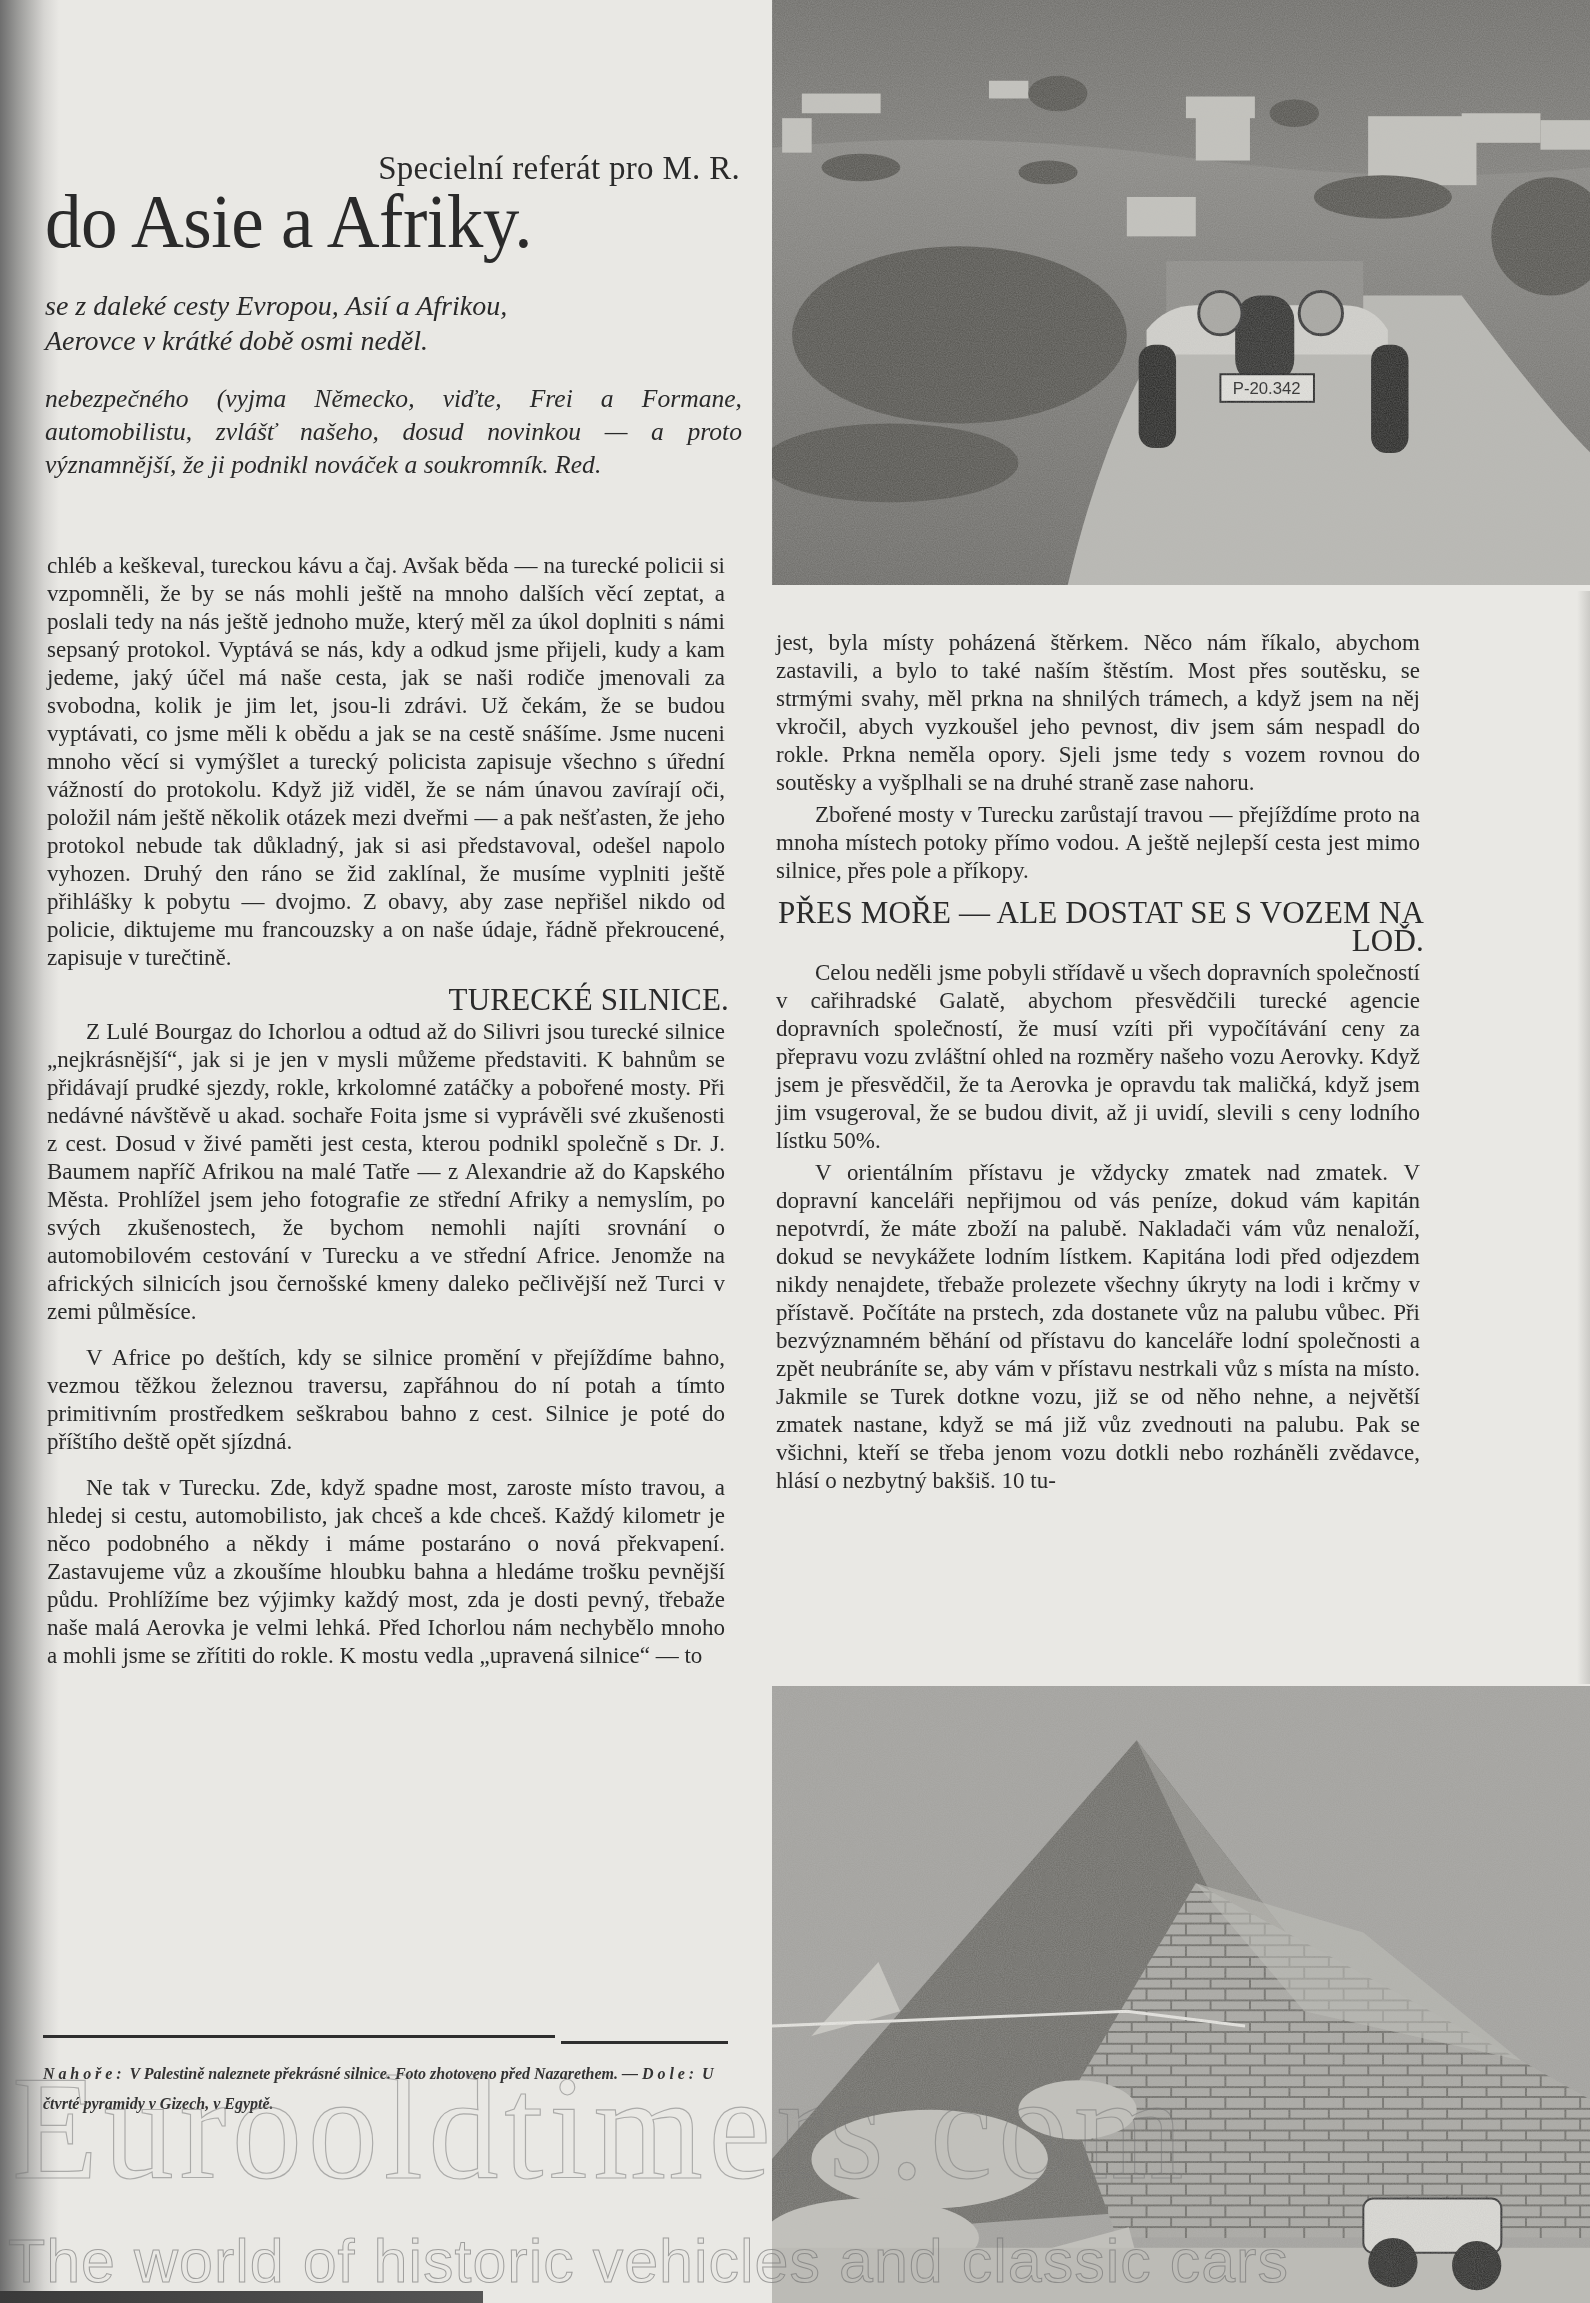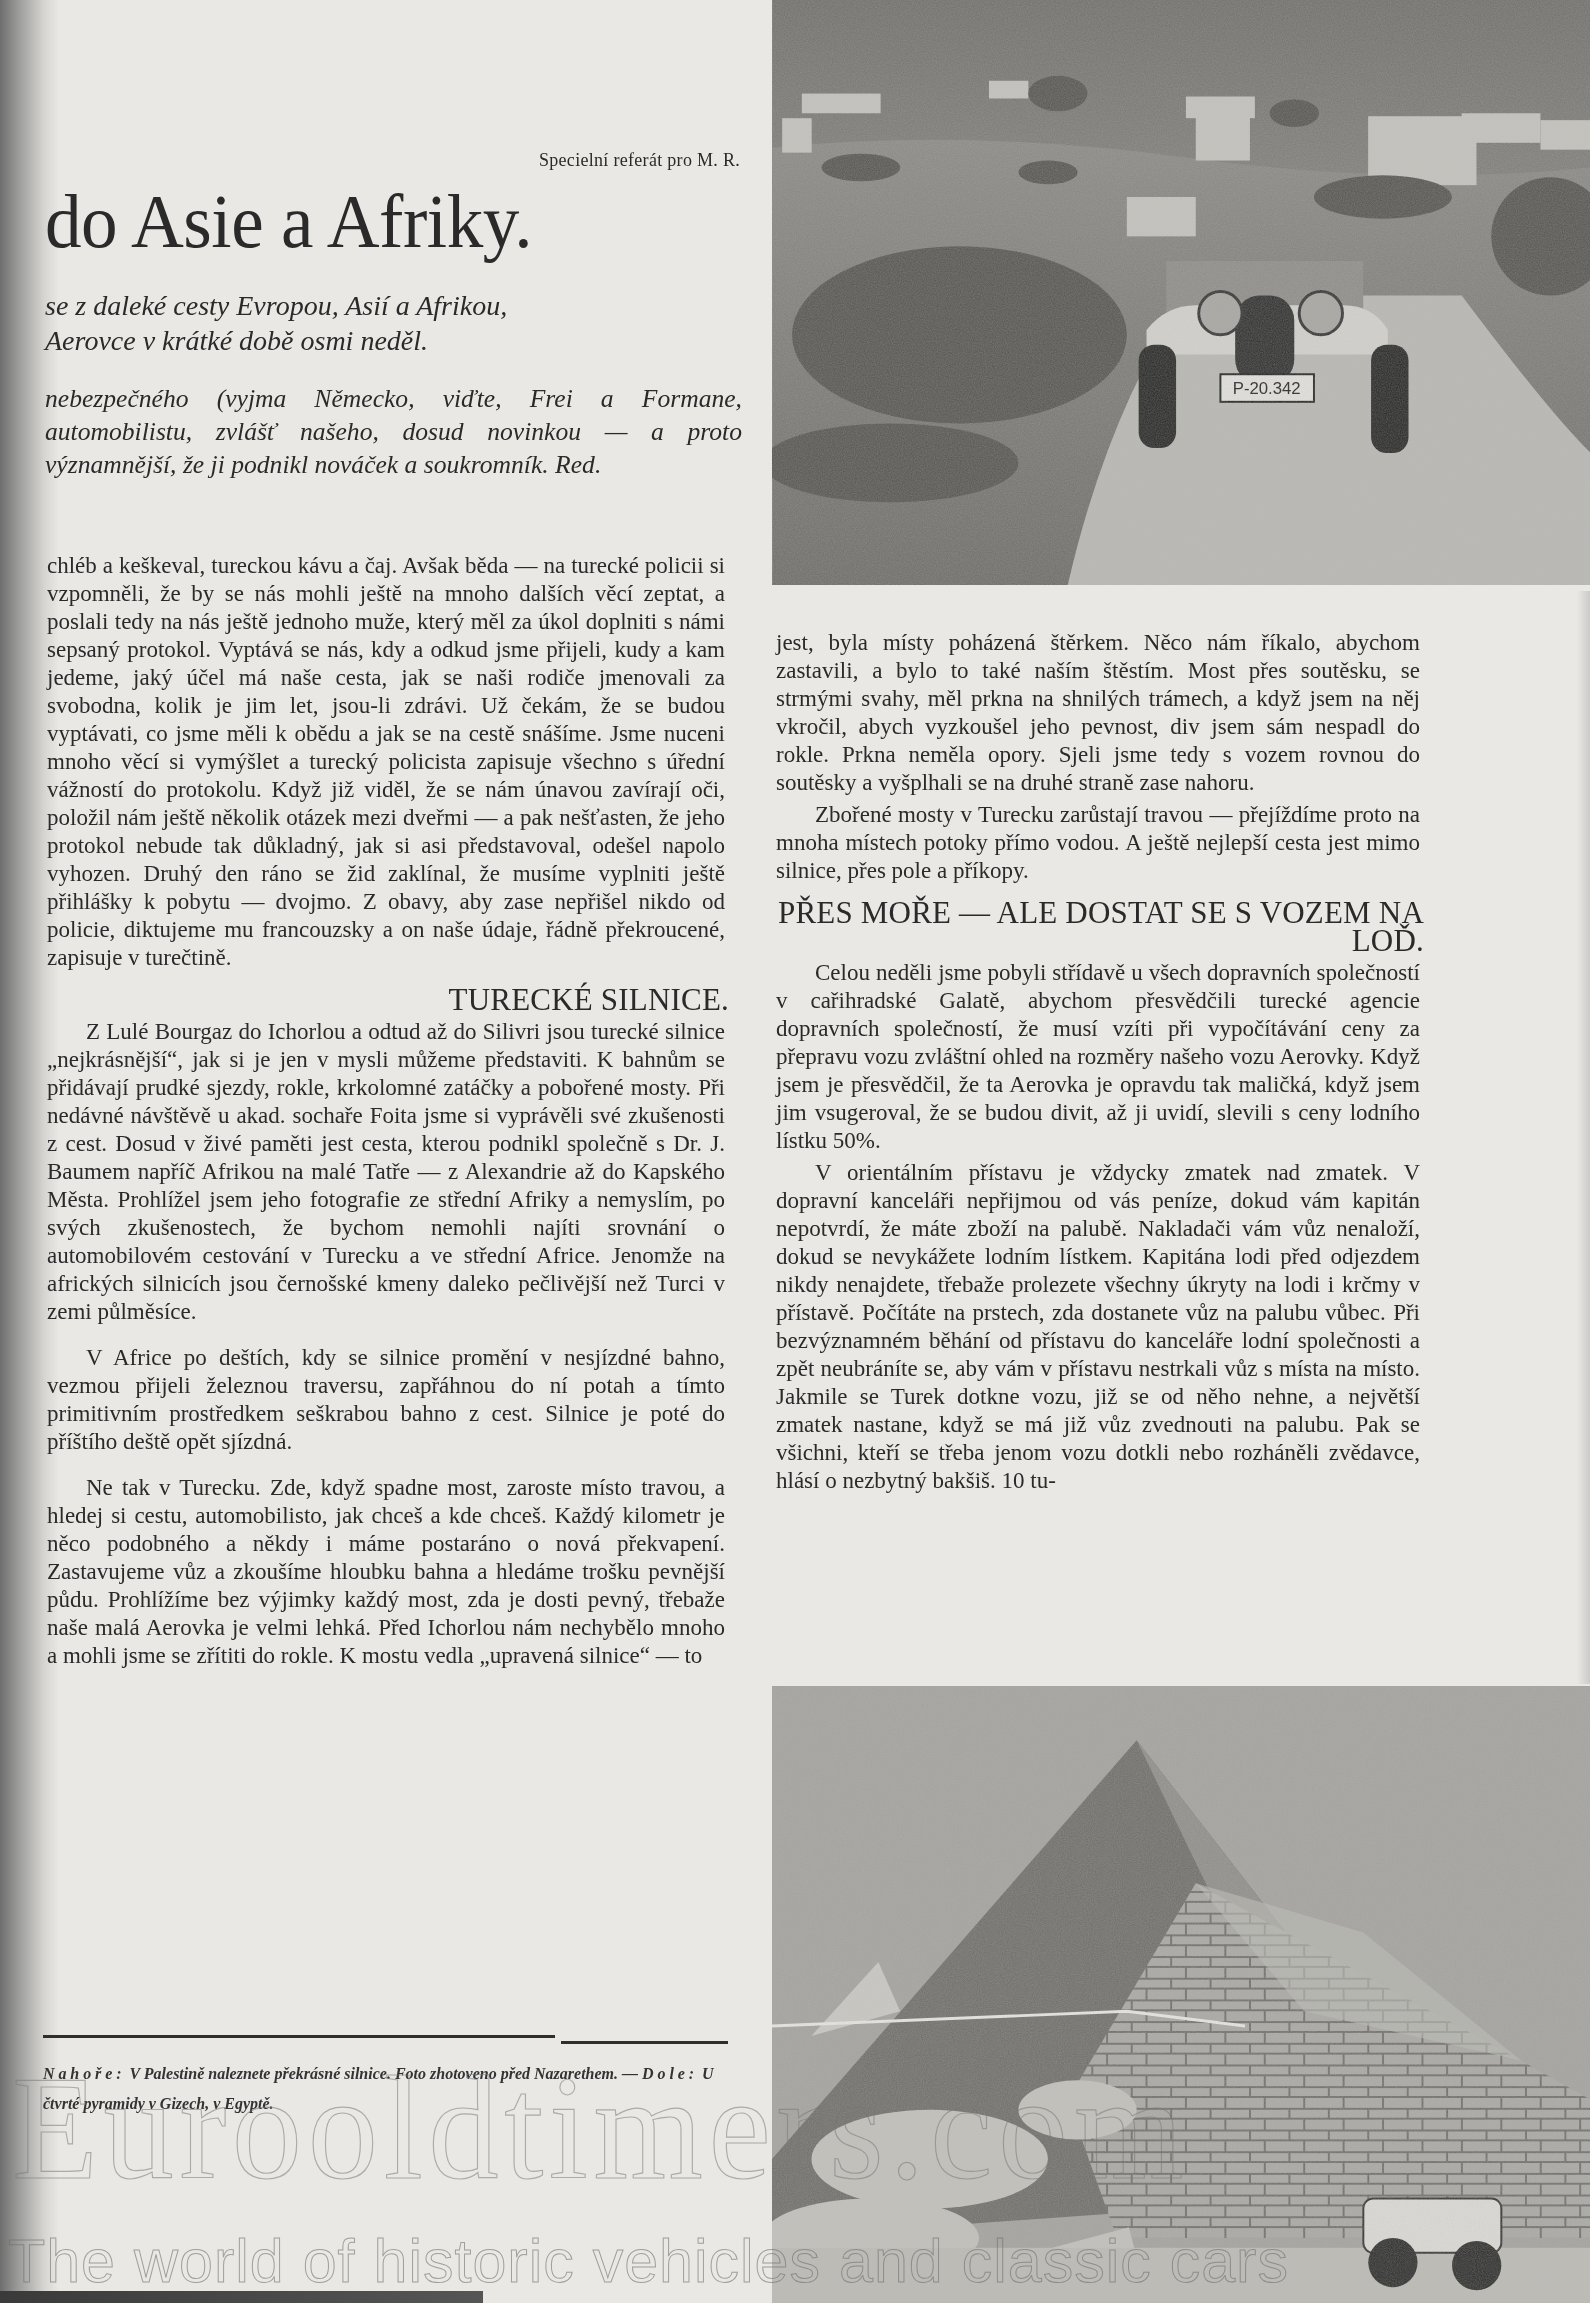--- a/index.html
+++ b/index.html
@@ -12,21 +12,21 @@
   .page-shadow {
     position: absolute; left: 0; top: 0; width: 59px; height: 100%;
     background: linear-gradient(to right, #6e6e6e 0%, #9a9a98 30%, #d6d5d2 75%, rgba(233,232,228,0) 100%);
   }
   .right-edge {
     position: absolute; right: 0; top: 591px; width: 13.8px; height: 1093px;
     background: linear-gradient(to right, rgba(233,232,228,0), #c9c8c4);
   }
   .byline {
     position: absolute; left: 374px; top: 150px; width: 366px; text-align: right;
-    font-size: 18px; letter-spacing: 0.3px;
+    font-size: 33px; letter-spacing: 0.3px;
   }
   .title {
     position: absolute; left: 45px; top: 183px;
     font-size: 77px; line-height: 1; letter-spacing: -0.5px; font-weight: normal;
     margin: 0; transform: scaleX(0.95); transform-origin: left;
   }
   .subtitle {
     position: absolute; left: 45px; top: 288px; width: 709px;
     font-style: italic; font-size: 28px; line-height: 35px;
   }
@@ -185,21 +185,21 @@
   <div>se z daleké cesty Evropou, Asií a Afrikou,</div>
   <div>Aerovce v krátké době osmi neděl.</div>
 </div>
 <div class="intro">nebezpečného (vyjma Německo, viďte, Frei a Formane, automobilistu, zvlášť našeho, dosud novinkou — a proto významnější, že ji podnikl nováček a soukromník. Red.</div>
 
 <div class="col col-left">
   <p>chléb a keškeval, tureckou kávu a čaj. Avšak běda — na turecké policii si vzpomněli, že by se nás mohli ještě na mnoho dalších věcí zeptat, a poslali tedy na nás ještě jednoho muže, který měl za úkol doplniti s námi sepsaný protokol. Vyptává se nás, kdy a odkud jsme přijeli, kudy a kam jedeme, jaký účel má naše cesta, jak se naši rodiče jmenovali za svobodna, kolik je jim let, jsou-li zdrávi. Už čekám, že se budou vyptávati, co jsme měli k obědu a jak se na cestě snášíme. Jsme nuceni mnoho věcí si vymýšlet a turecký policista zapisuje všechno s úřední vážností do protokolu. Když již viděl, že se nám únavou zavírají oči, položil nám ještě několik otázek mezi dveřmi — a pak nešťasten, že jeho protokol nebude tak důkladný, jak si asi představoval, odešel napolo vyhozen. Druhý den ráno se žid zaklínal, že musíme vyplniti ještě přihlášky k pobytu — dvojmo. Z obavy, aby zase nepřišel nikdo od policie, diktujeme mu francouzsky a on naše údaje, řádně překroucené, zapisuje v turečtině.</p>
   <h2>TURECKÉ SILNICE.</h2>
   <p class="indent">Z Lulé Bourgaz do Ichorlou a odtud až do Silivri jsou turecké silnice „nejkrásnější“, jak si je jen v mysli můžeme představiti. K bahnům se přidávají prudké sjezdy, rokle, krkolomné zatáčky a pobořené mosty. Při nedávné návštěvě u akad. sochaře Foita jsme si vyprávěli své zkušenosti z cest. Dosud v živé paměti jest cesta, kterou podnikl společně s Dr. J. Baumem napříč Afrikou na malé Tatře — z Alexandrie až do Kapského Města. Prohlížel jsem jeho fotografie ze střední Afriky a nemyslím, po svých zkušenostech, že bychom nemohli najíti srovnání o automobilovém cestování v Turecku a ve střední Africe. Jenomže na afrických silnicích jsou černošské kmeny daleko pečlivější než Turci v zemi půlměsíce.</p>
   <div class="gap"></div>
-  <p class="indent">V Africe po deštích, kdy se silnice promění v nesjízdné bahno, vezmou přijeli železnou traversu, zapřáhnou do ní potah a tímto primitivním prostředkem seškrabou bahno z cest. Silnice je poté do příštího deště opět sjízdná.</p>
+  <p class="indent">V Africe po deštích, kdy se silnice promění v přejíždíme bahno, vezmou těžkou železnou traversu, zapřáhnou do ní potah a tímto primitivním prostředkem seškrabou bahno z cest. Silnice je poté do příštího deště opět sjízdná.</p>
   <div class="gap"></div>
   <p class="indent">Ne tak v Turecku. Zde, když spadne most, zaroste místo travou, a hledej si cestu, automobilisto, jak chceš a kde chceš. Každý kilometr je něco podobného a někdy i máme postaráno o nová překvapení. Zastavujeme vůz a zkoušíme hloubku bahna a hledáme trošku pevnější půdu. Prohlížíme bez výjimky každý most, zda je dosti pevný, třebaže naše malá Aerovka je velmi lehká. Před Ichorlou nám nechybělo mnoho a mohli jsme se zřítiti do rokle. K mostu vedla „upravená silnice“ — to</p>
 </div>
 
 <div class="col col-right">
   <p>jest, byla místy poházená štěrkem. Něco nám říkalo, abychom zastavili, a bylo to také naším štěstím. Most přes soutěsku, se strmými svahy, měl prkna na shnilých trámech, a když jsem na něj vkročil, abych vyzkoušel jeho pevnost, div jsem sám nespadl do rokle. Prkna neměla opory. Sjeli jsme tedy s vozem rovnou do soutěsky a vyšplhali se na druhé straně zase nahoru.</p>
   <p class="indent">Zbořené mosty v Turecku zarůstají travou — přejíždíme proto na mnoha místech potoky přímo vodou. A ještě nejlepší cesta jest mimo silnice, přes pole a příkopy.</p>
   <h2>PŘES MOŘE — ALE DOSTAT SE S VOZEM NA LOĎ.</h2>
   <p class="indent">Celou neděli jsme pobyli střídavě u všech dopravních společností v cařihradské Galatě, abychom přesvědčili turecké agencie dopravních společností, že musí vzíti při vypočítávání ceny za přepravu vozu zvláštní ohled na rozměry našeho vozu Aerovky. Když jsem je přesvědčil, že ta Aerovka je opravdu tak maličká, když jsem jim vsugeroval, že se budou divit, až ji uvidí, slevili s ceny lodního lístku 50%.</p>
   <p class="indent">V orientálním přístavu je vždycky zmatek nad zmatek. V dopravní kanceláři nepřijmou od vás peníze, dokud vám kapitán nepotvrdí, že máte zboží na palubě. Nakladači vám vůz nenaloží, dokud se nevykážete lodním lístkem. Kapitána lodi před odjezdem nikdy nenajdete, třebaže prolezete všechny úkryty na lodi i krčmy v přístavě. Počítáte na prstech, zda dostanete vůz na palubu vůbec. Při bezvýznamném běhání od přístavu do kanceláře lodní společnosti a zpět neubráníte se, aby vám v přístavu nestrkali vůz s místa na místo. Jakmile se Turek dotkne vozu, již se od něho nehne, a největší zmatek nastane, když se má již vůz zvednouti na palubu. Pak se všichni, kteří se třeba jenom vozu dotkli nebo rozháněli zvědavce, hlásí o nezbytný bakšiš. 10 tu-</p>

